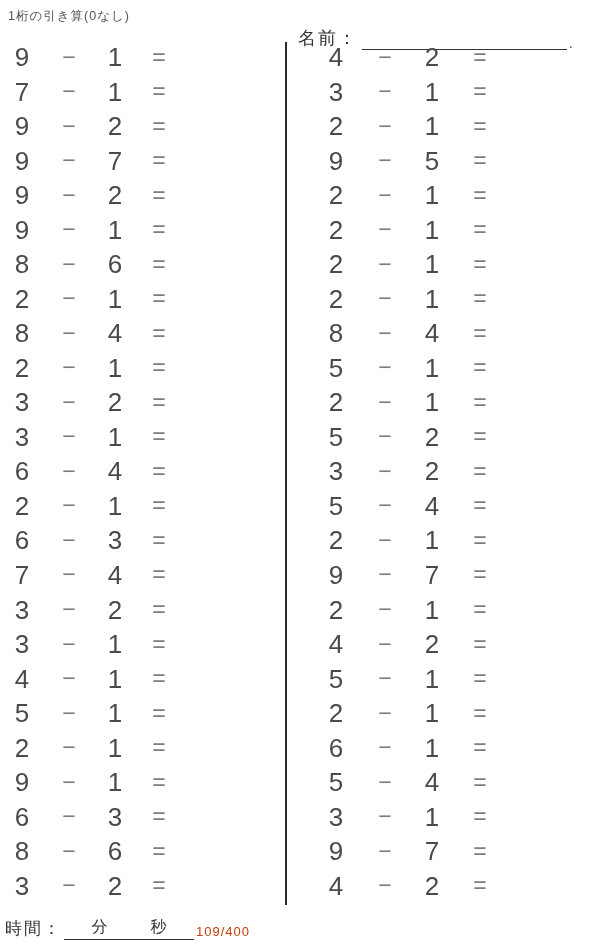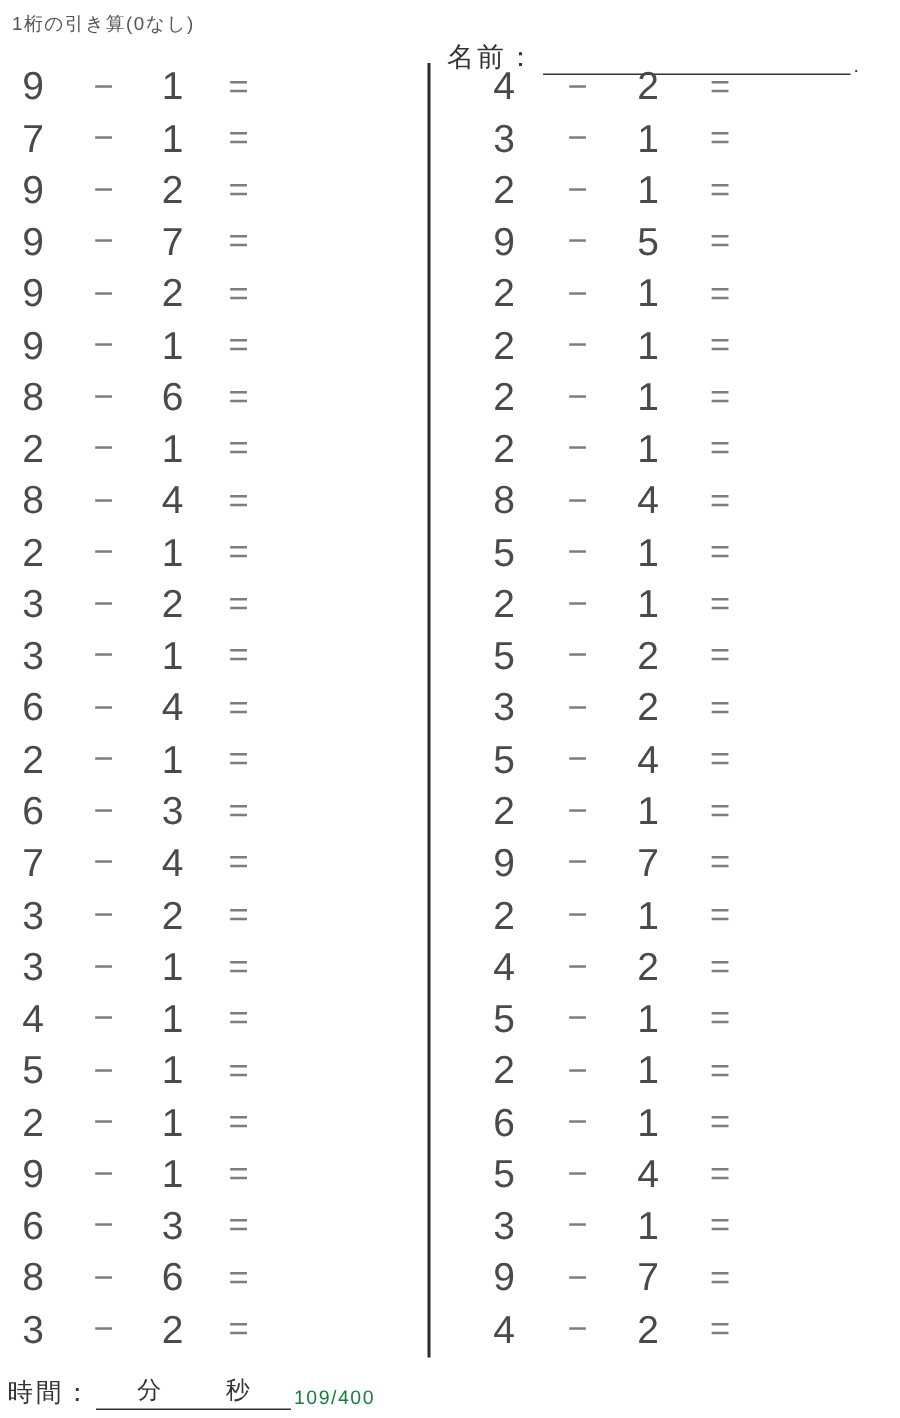--- a/index.html
+++ b/index.html
@@ -23,21 +23,21 @@
   .col-left  .row{grid-template-columns:44px 50px 42px 46px 90px;}
   .col-right .row{grid-template-columns:44px 54px 40px 56px 90px;}
   .op{color:#7d7d7d;font-size:23px;}
   .answer{height:100%;}
 
   
   .time-field{position:absolute;left:5px;top:915px;display:flex;align-items:center;height:27px;}
   .time-label{font-size:17px;color:#333;letter-spacing:2px;white-space:nowrap;}
   .time-line{width:118px;border-bottom:1.5px solid #333;display:flex;justify-content:space-around;
              align-items:flex-end;font-size:16px;color:#333;margin-left:2px;padding:0 6px 1px 6px;}
-  .page-number{position:absolute;left:196px;top:924px;font-size:13px;color:#15803d;letter-spacing:1px;}
+  .page-number{position:absolute;left:196px;top:924px;font-size:13px;color:#c2410c;letter-spacing:1px;}
   .copyright{position:absolute;left:329px;top:925px;font-size:11px;color:#555;letter-spacing:.2px;}
 </style>
 </head>
 <body>
 
 <div class="page">
 
   <div class="title">1桁の引き算(0なし)</div>
 
   <div class="name-field">

